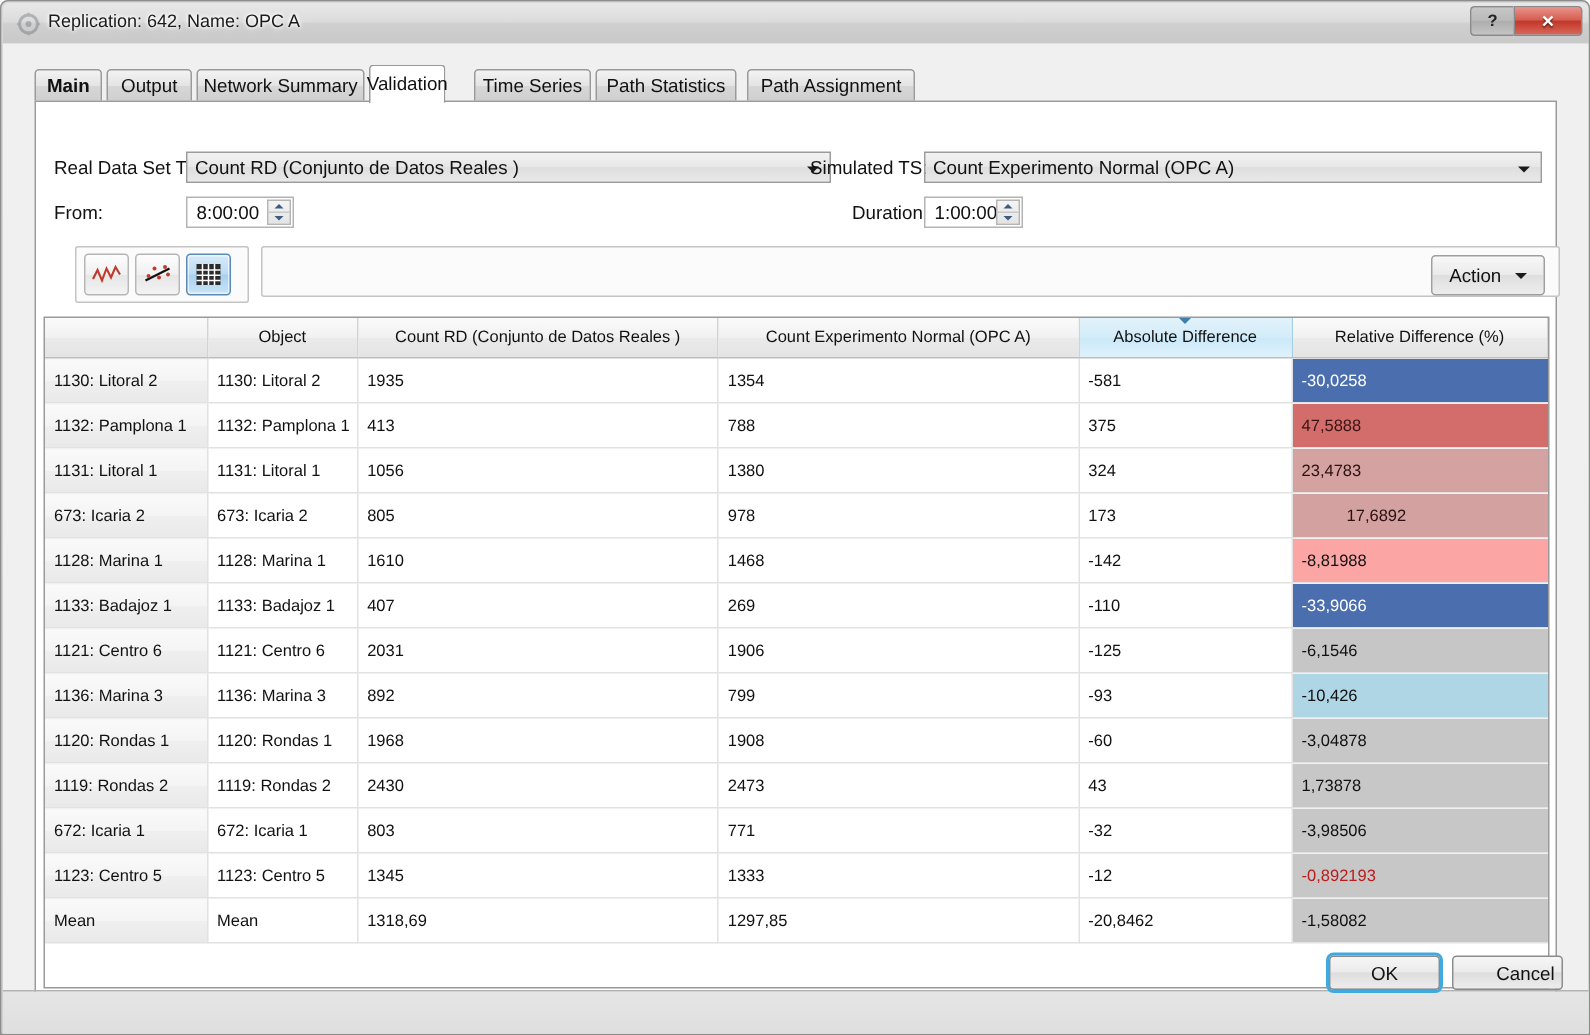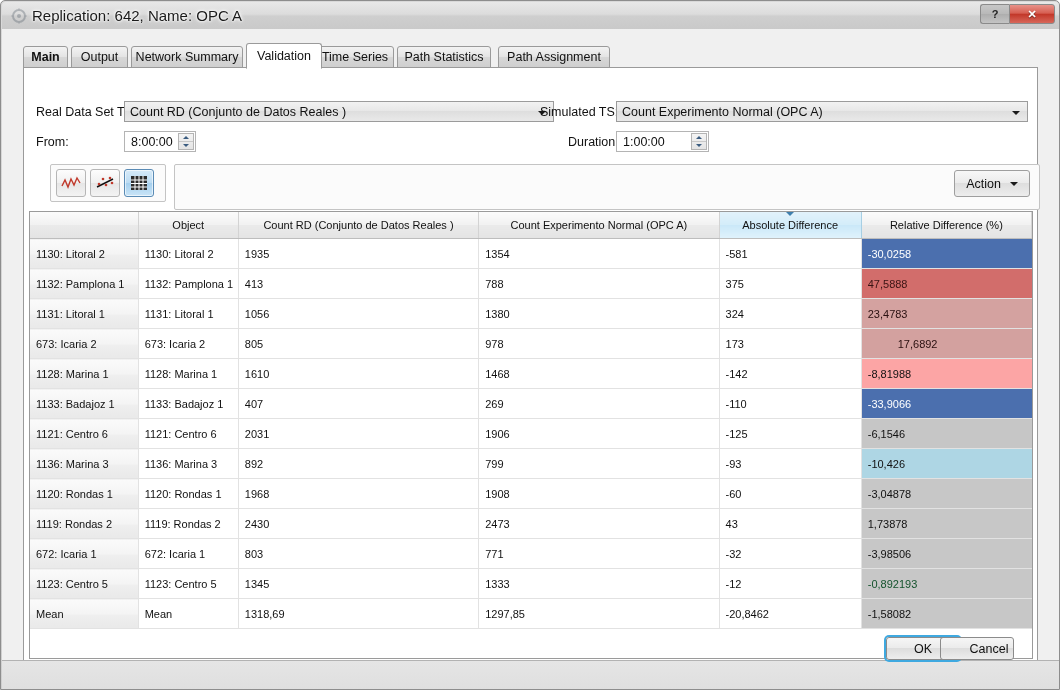--- a/index.html
+++ b/index.html
@@ -31,21 +31,21 @@
   }
   .title-icon {
     position: absolute;
     left: 9px; top: 6px;
     width: 16px; height: 16px;
     opacity: 0.35;
   }
   .title-text {
     position: absolute;
     left: 30px; top: 5px;
-    font-size: 15px;
+    font-size: 12px;
     color: #1a1a1a;
     text-shadow: 0 0 3px #ffffff, 0 0 5px #ffffff, 0 0 2px #ffffff;
     white-space: nowrap;
   }
   .win-btns {
     position: absolute;
     right: 4px; top: 2px;
     display: flex;
   }
   .wbtn {
@@ -206,21 +206,21 @@
   }
   .tbtn.active {
     border: 1px solid #5a8bb5;
     background: linear-gradient(to bottom, #d6eaf8 0%, #bcdcf3 48%, #a6d0ee 52%, #c9e4f7 100%);
     box-shadow: inset 0 0 0 1px rgba(255,255,255,0.6);
   }
 
   .toolbar-strip {
     position: absolute;
     left: 150px; top: 96px;
-    width: 866px; height: 46px;
+    width: 866px; height: 34px;
     box-sizing: border-box;
     background: #fbfbfb;
     border: 1px solid #c4c4c4;
     border-radius: 2px;
   }
   .action-btn {
     position: absolute;
     right: 9px; top: 5px;
     width: 76px; height: 27px;
     box-sizing: border-box;
@@ -341,21 +341,21 @@
       <div class="wbtn close">✕</div>
     </div>
   </div>
 
   <div class="client">
 
     <div class="tabstrip" id="tabstrip">
         <div class="tab" style="left: 0px; width: 45px; font-weight: bold;">Main</div>
         <div class="tab" style="left: 48px; width: 57px;">Output</div>
         <div class="tab" style="left: 108px; width: 112px;">Network Summary</div>
-        <div class="tab active" style="left: 223px; width: 76px;">Validation</div>
+        <div class="tab active" style="left: 223px; width: 51px;">Validation</div>
         <div class="tab" style="left: 293px; width: 78px;">Time Series</div>
         <div class="tab" style="left: 374px; width: 94px; text-align: center;">Path Statistics</div>
         <div class="tab" style="left: 475px; width: 112px;">Path Assignment</div>
       </div>
 
     <div class="panel">
 
       <div class="lbl" style="left:12px; top:37px;">Real Data Set TS:</div>
       <div class="combo" style="left:100px; top:33px; width:430px;">
         <span>Count RD (Conjunto de Datos Reales )</span>
@@ -375,21 +375,21 @@
           <span class="spin-up">
               <i class="tri-up"></i>
             </span>
           <span class="spin-dn">
               <i class="tri-dn"></i>
             </span>
         </span>
       </div>
 
       <div class="lbl" style="left:516px; top:67px;margin-left:28px;">Duration:</div>
-      <div class="spinbox" style="left:592px; top:63px; width:93px;">
+      <div class="spinbox" style="left:592px; top:63px; width:66px;">
         <span>1:00:00</span>
         <span class="spin-btns">
           <span class="spin-up">
               <i class="tri-up"></i>
             </span>
           <span class="spin-dn">
               <i class="tri-dn"></i>
             </span>
         </span>
       </div>
@@ -543,34 +543,34 @@
                 <td>771</td>
                 <td>-32</td>
                 <td style="background: rgb(199, 199, 199); color: rgb(17, 17, 17); border-right: none;">-3,98506</td>
               </tr>
               <tr>
                 <td class="rowhdr">1123: Centro 5</td>
                 <td>1123: Centro 5</td>
                 <td>1345</td>
                 <td>1333</td>
                 <td>-12</td>
-                <td style="background: rgb(199, 199, 199); color: #14532d; border-right: none;">-0,892193</td>
+                <td style="background: rgb(199, 199, 199); color: #b91c1c; border-right: none;">-0,892193</td>
               </tr>
               <tr>
                 <td class="rowhdr">Mean</td>
                 <td>Mean</td>
                 <td>1318,69</td>
                 <td>1297,85</td>
                 <td>-20,8462</td>
                 <td style="background: rgb(199, 199, 199); color: rgb(17, 17, 17); border-right: none;">-1,58082</td>
               </tr>
             </tbody>
         </table>
       </div>
 
     </div>
 
     <div class="btn-bar"></div>
     <div class="dlg-btn default" style="left:884px; top:608px;">OK</div>
-    <div class="dlg-btn" style="left:938px; top:608px;padding-left:24px;">Cancel</div>
+    <div class="dlg-btn" style="left:966px; top:608px;padding-left:24px;">Cancel</div>
 
   </div>
 </div>
 
 </body></html>

